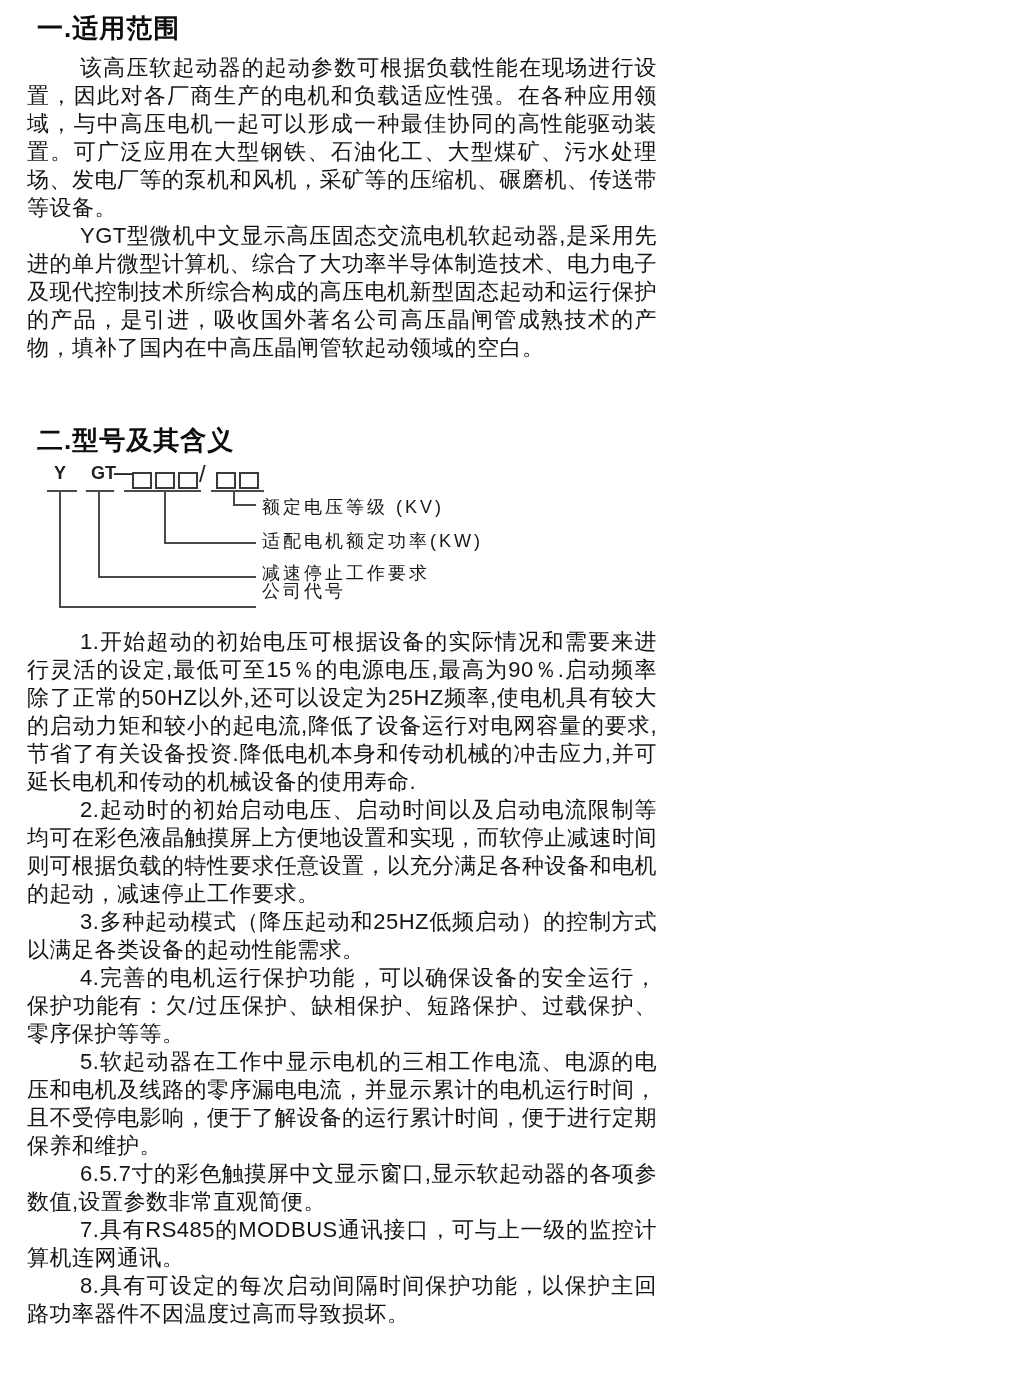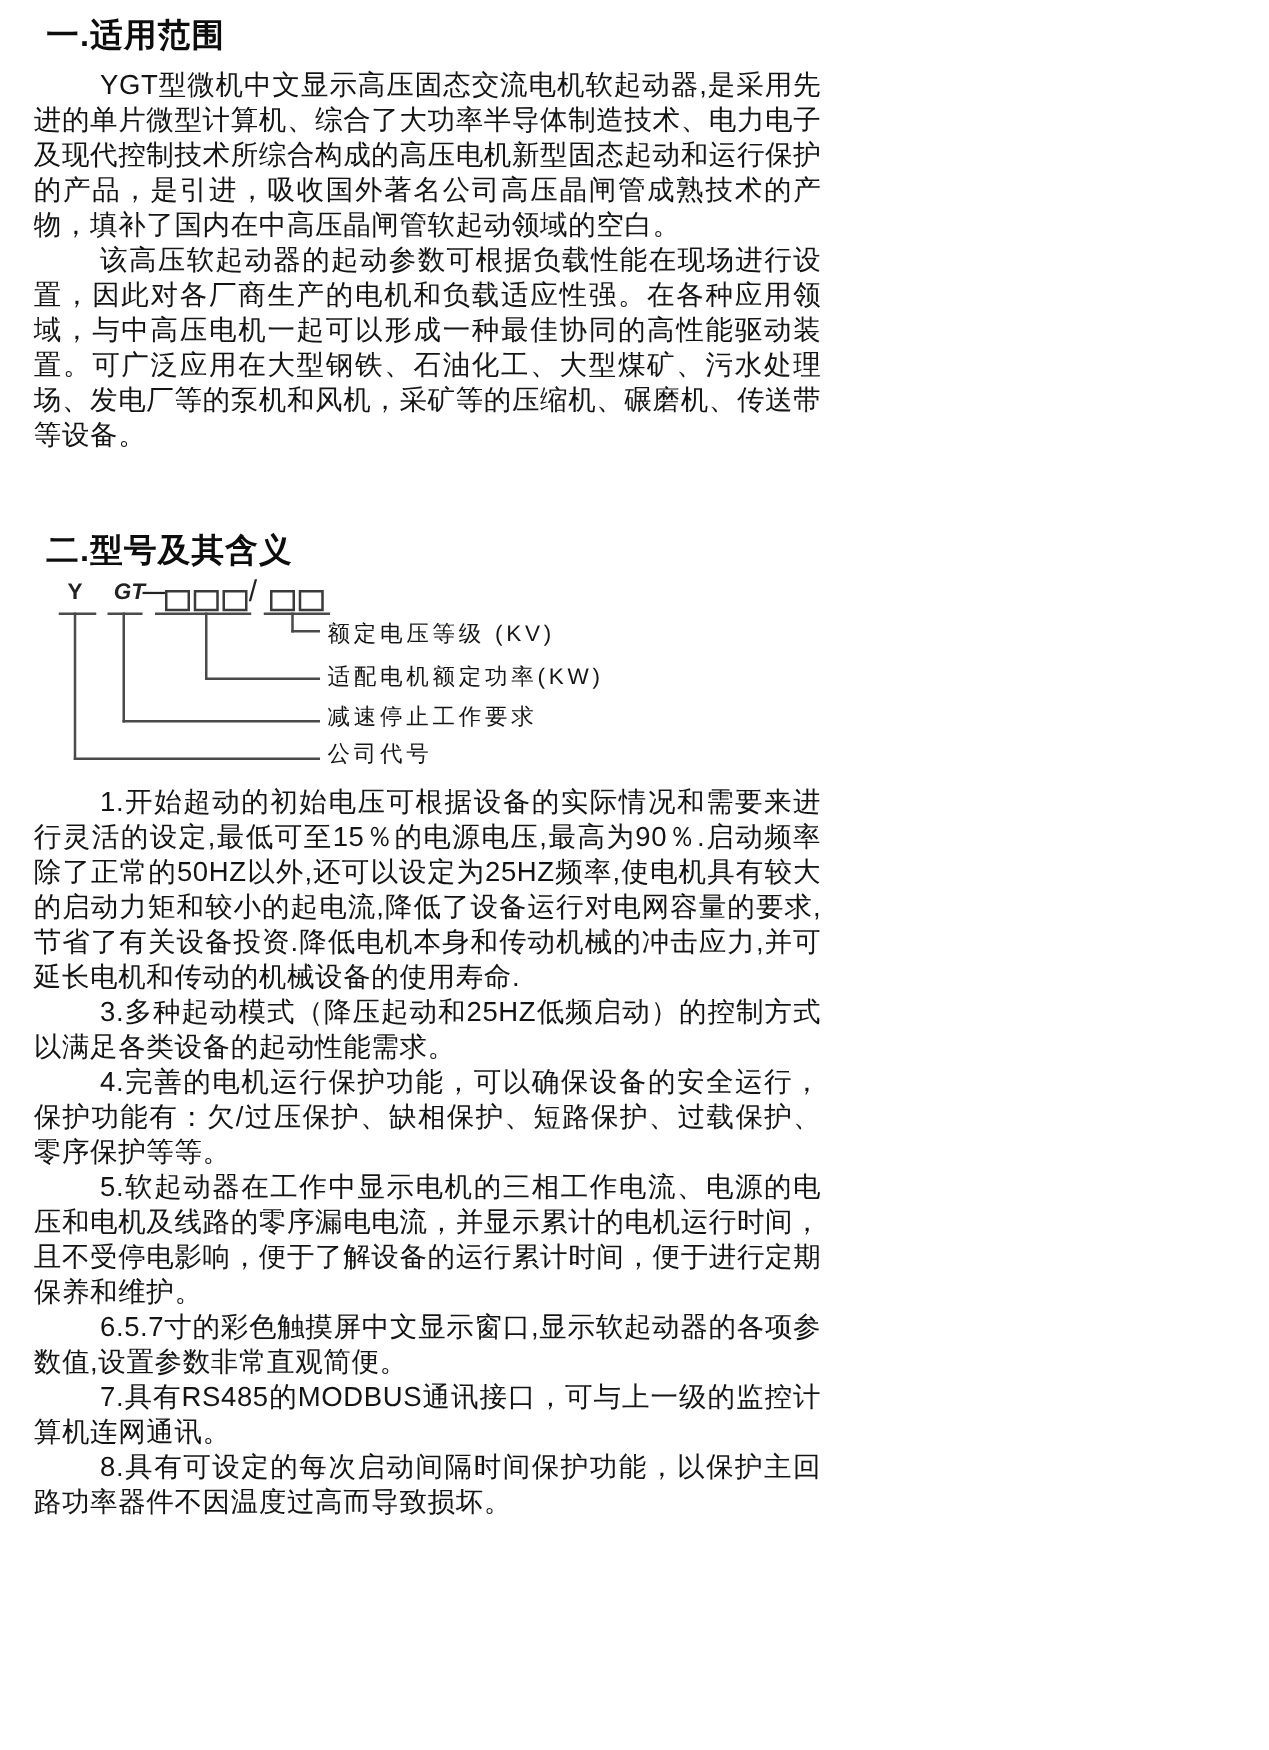--- a/index.html
+++ b/index.html
@@ -26,21 +26,21 @@
     text-align:justify;text-align-last:left;
     text-indent:53px;
     letter-spacing:0.5px;
     color:#141414;
     word-break:break-all;
   }
   
   .diagram{position:relative;height:166px;margin-top:8px;width:640px;}
   .dg-code{position:absolute;font-weight:600;color:#222;}
   .dg-y{left:27px;top:1px;font-size:18px;letter-spacing:1px;}
-  .dg-gt{left:64px;top:1px;font-size:18px;letter-spacing:0px;font-style:italic;}
+  .dg-gt{left:64px;top:1px;font-size:18px;letter-spacing:0px;}
   .dg-dash{left:87px;top:1px;font-size:18px;}
   .dg-slash{left:172px;top:-2px;font-size:24px;font-weight:400;}
   .dg-box{
     position:absolute;top:10px;width:20px;height:17px;
     border:2px solid #3a3a3a;box-sizing:border-box;background:#fff;
   }
   .dg-ul{position:absolute;height:2px;background:#4a4a4a;top:28px;}
   .dg-v{position:absolute;width:2px;background:#4a4a4a;}
   .dg-h{position:absolute;height:2px;background:#4a4a4a;}
   .dg-label{
@@ -50,22 +50,22 @@
   }
 </style>
 </head>
 <body>
 
 <div class="page">
   <div class="content">
 
     <section>
       <h2 class="sec sec1">一.适用范围</h2>
+      <p class="body">该高压软起动器的起动参数可根据负载性能在现场进行设置，因此对各厂商生产的电机和负载适应性强。在各种应用领域，与中高压电机一起可以形成一种最佳协同的高性能驱动装置。可广泛应用在大型钢铁、石油化工、大型煤矿、污水处理场、发电厂等的泵机和风机，采矿等的压缩机、碾磨机、传送带等设备。</p>
       <p class="body">YGT型微机中文显示高压固态交流电机软起动器,是采用先进的单片微型计算机、综合了大功率半导体制造技术、电力电子及现代控制技术所综合构成的高压电机新型固态起动和运行保护的产品，是引进，吸收国外著名公司高压晶闸管成熟技术的产物，填补了国内在中高压晶闸管软起动领域的空白。</p>
-      <p class="body">该高压软起动器的起动参数可根据负载性能在现场进行设置，因此对各厂商生产的电机和负载适应性强。在各种应用领域，与中高压电机一起可以形成一种最佳协同的高性能驱动装置。可广泛应用在大型钢铁、石油化工、大型煤矿、污水处理场、发电厂等的泵机和风机，采矿等的压缩机、碾磨机、传送带等设备。</p>
     </section>
 
     <section>
       <h2 class="sec sec2">二.型号及其含义</h2>
 
       <div class="diagram">
 
         <span class="dg-code dg-y">Y</span>
         <span class="dg-code dg-gt">GT</span>
         <span class="dg-code dg-dash">—</span>
@@ -88,26 +88,27 @@
         <span class="dg-v" style="left:206px;top:28px;height:16px"></span>
 
         <span class="dg-h" style="left:206px;top:42px;width:23px"></span>
         <span class="dg-h" style="left:137px;top:80px;width:92px"></span>
         <span class="dg-h" style="left:71px;top:114px;width:158px"></span>
         <span class="dg-h" style="left:32px;top:144px;width:197px"></span>
 
         <span class="dg-label" style="top:33px">额定电压等级 (KV)</span>
         <span class="dg-label" style="top:67px">适配电机额定功率(KW)</span>
         <span class="dg-label" style="top:99px">减速停止工作要求</span>
-        <span class="dg-label" style="top:129px">公司代号</span>
+        <span class="dg-label" style="top:117px">公司代号</span>
       </div>
     </section>
 
     <section>
       <p class="body">1.开始超动的初始电压可根据设备的实际情况和需要来进行灵活的设定,最低可至15％的电源电压,最高为90％.启动频率除了正常的50HZ以外,还可以设定为25HZ频率,使电机具有较大的启动力矩和较小的起电流,降低了设备运行对电网容量的要求,节省了有关设备投资.降低电机本身和传动机械的冲击应力,并可延长电机和传动的机械设备的使用寿命.</p>
+      <p class="body">2.起动时的初始启动电压、启动时间以及启动电流限制等均可在彩色液晶触摸屏上方便地设置和实现，而软停止减速时间则可根据负载的特性要求任意设置，以充分满足各种设备和电机的起动，减速停止工作要求。</p>
       <p class="body">3.多种起动模式（降压起动和25HZ低频启动）的控制方式以满足各类设备的起动性能需求。</p>
       <p class="body">4.完善的电机运行保护功能，可以确保设备的安全运行，保护功能有：欠/过压保护、缺相保护、短路保护、过载保护、零序保护等等。</p>
       <p class="body">5.软起动器在工作中显示电机的三相工作电流、电源的电压和电机及线路的零序漏电电流，并显示累计的电机运行时间，且不受停电影响，便于了解设备的运行累计时间，便于进行定期保养和维护。</p>
       <p class="body">6.5.7寸的彩色触摸屏中文显示窗口,显示软起动器的各项参数值,设置参数非常直观简便。</p>
       <p class="body">7.具有RS485的MODBUS通讯接口，可与上一级的监控计算机连网通讯。</p>
       <p class="body">8.具有可设定的每次启动间隔时间保护功能，以保护主回路功率器件不因温度过高而导致损坏。</p>
     </section>
 
   </div>
 </div>

